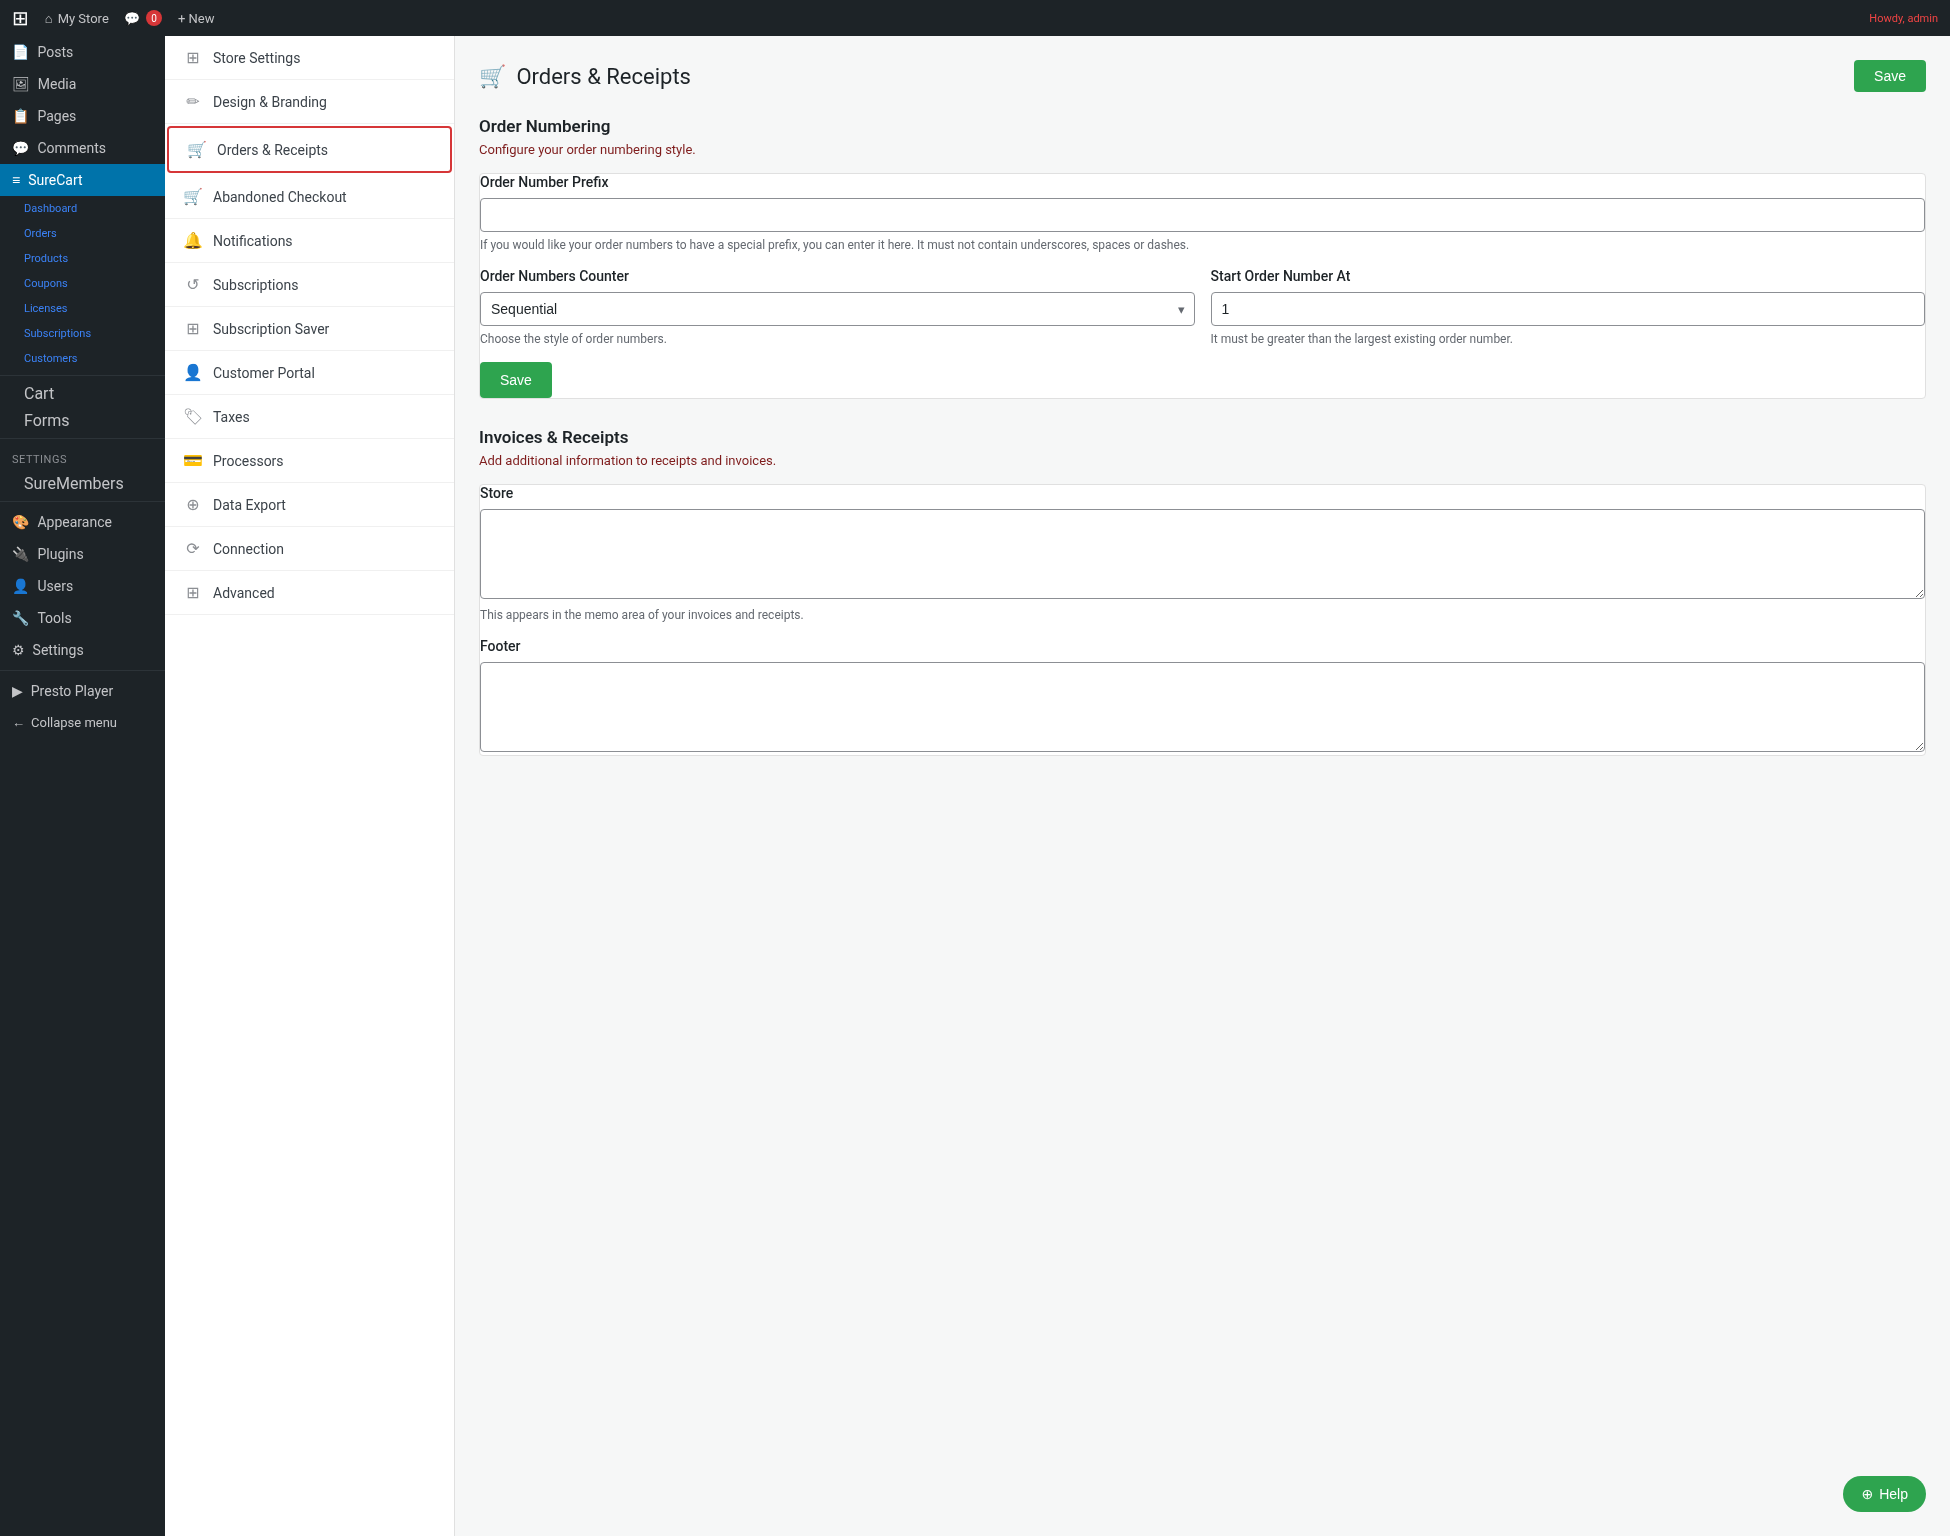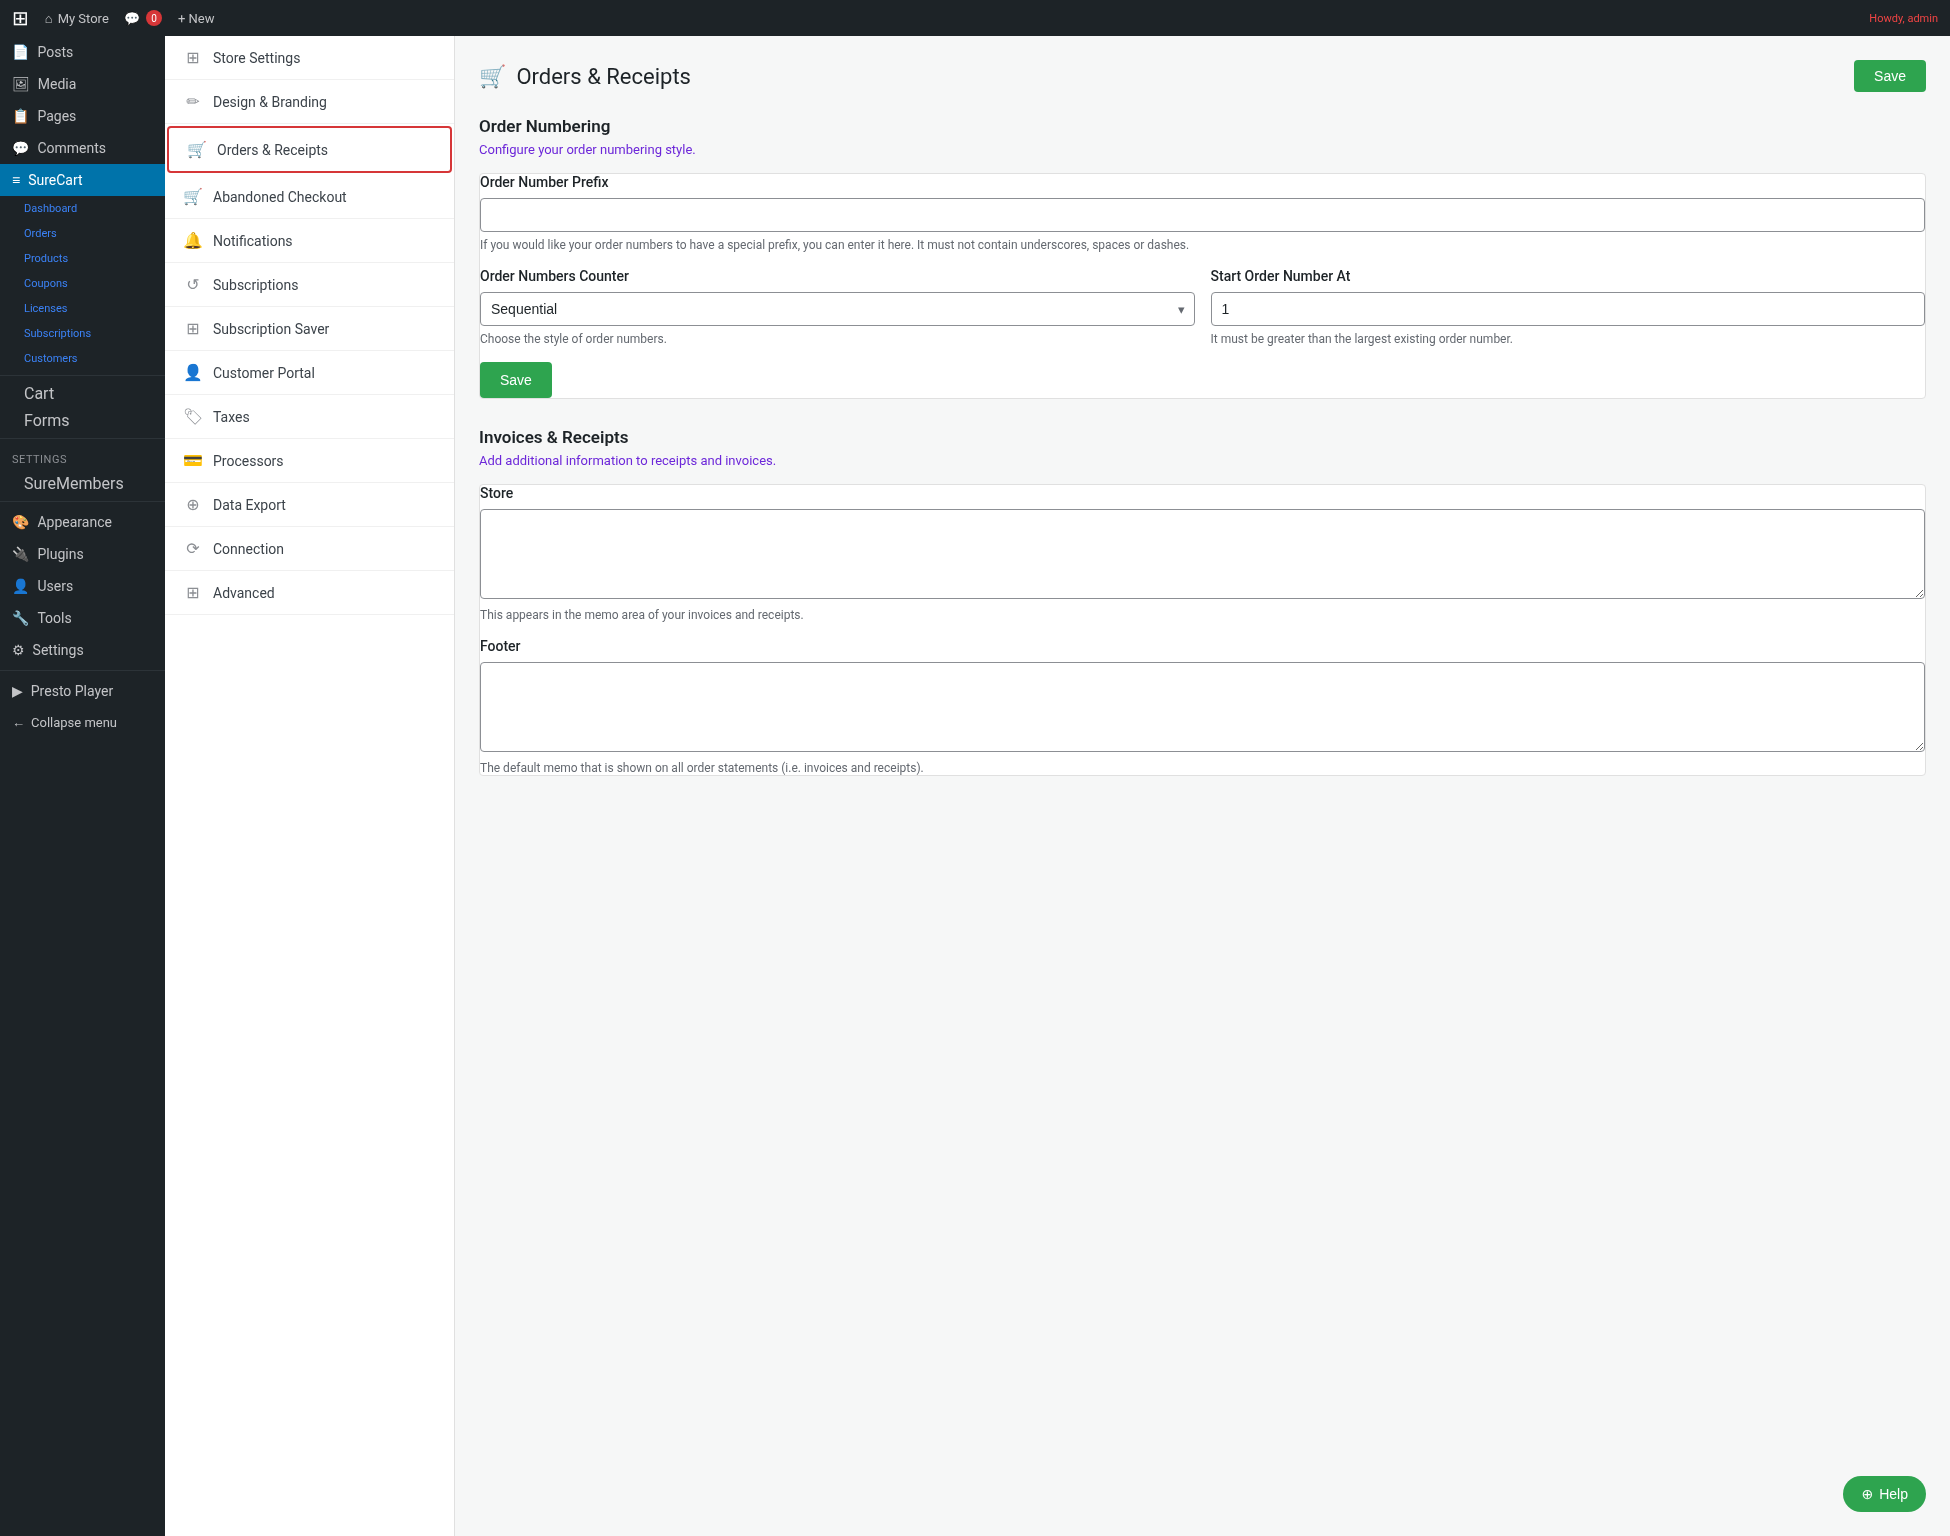--- a/index.html
+++ b/index.html
@@ -38,21 +38,21 @@
     
     .content { flex: 1; overflow-y: auto; background: #f6f7f7; padding: 24px; }
     .content-header { display: flex; align-items: center; justify-content: space-between; margin-bottom: 24px; }
     .content-title { display: flex; align-items: center; gap: 10px; font-size: 22px; font-weight: 400; color: #1d2327; }
     .content-title-icon { font-size: 22px; color: #3c434a; }
     .btn-save-top { background: #2ea44f; color: #fff; border: none; padding: 8px 20px; border-radius: 4px; font-size: 14px; cursor: pointer; font-weight: 500; }
 
     
     .section { margin-bottom: 28px; }
     .section-title { font-size: 17px; font-weight: 600; color: #1d2327; margin-bottom: 6px; }
-    .section-desc { color: #6d28d9; font-size: 13px; margin-bottom: 16px; }
+    .section-desc { color: #7f1d1d; font-size: 13px; margin-bottom: 16px; }
 
     
     .card { background: #fff; border: 1px solid #e0e0e0; border-radius: 4px; margin-bottom: 20px; }
     .field-label { font-size: 14px; font-weight: 500; color: #1d2327; margin-bottom: 8px; }
     .field-input { width: 100%; border: 1px solid #8c8f94; border-radius: 4px; padding: 8px 10px; font-size: 14px; color: #1d2327; outline: none; }
     .field-hint { font-size: 12px; color: #646970; margin-top: 6px; }
     .field-row { display: flex; gap: 16px; margin-top: 16px; }
     .field-col { flex: 1; }
     .field-select-wrap { position: relative; }
     .field-select { width: 100%; border: 1px solid #8c8f94; border-radius: 4px; padding: 8px 30px 8px 10px; font-size: 14px; color: #1d2327; appearance: none; background: #fff; cursor: pointer; outline: none; }
@@ -257,21 +257,20 @@
       <div class="section-title">Invoices &amp; Receipts</div>
       <div class="section-desc">Add additional information to receipts and invoices.</div>
       <div class="card">
         <div class="field-label">Store</div>
         <textarea class="field-textarea" style=""></textarea>
         <div class="field-hint">This appears in the memo area of your invoices and receipts.</div>
 
         <div style="margin-top: 16px;">
           <div class="field-label">Footer</div>
           <textarea class="field-textarea" style=""></textarea>
-          <div class="field-hint">The default memo that is shown on all order statements (i.e. invoices and receipts).</div>
         </div>
       </div>
     </div>
   </div>
 </div>
 
 <button class="help-btn">
   <span>⊕</span>
   <span>Help</span>
 </button>

